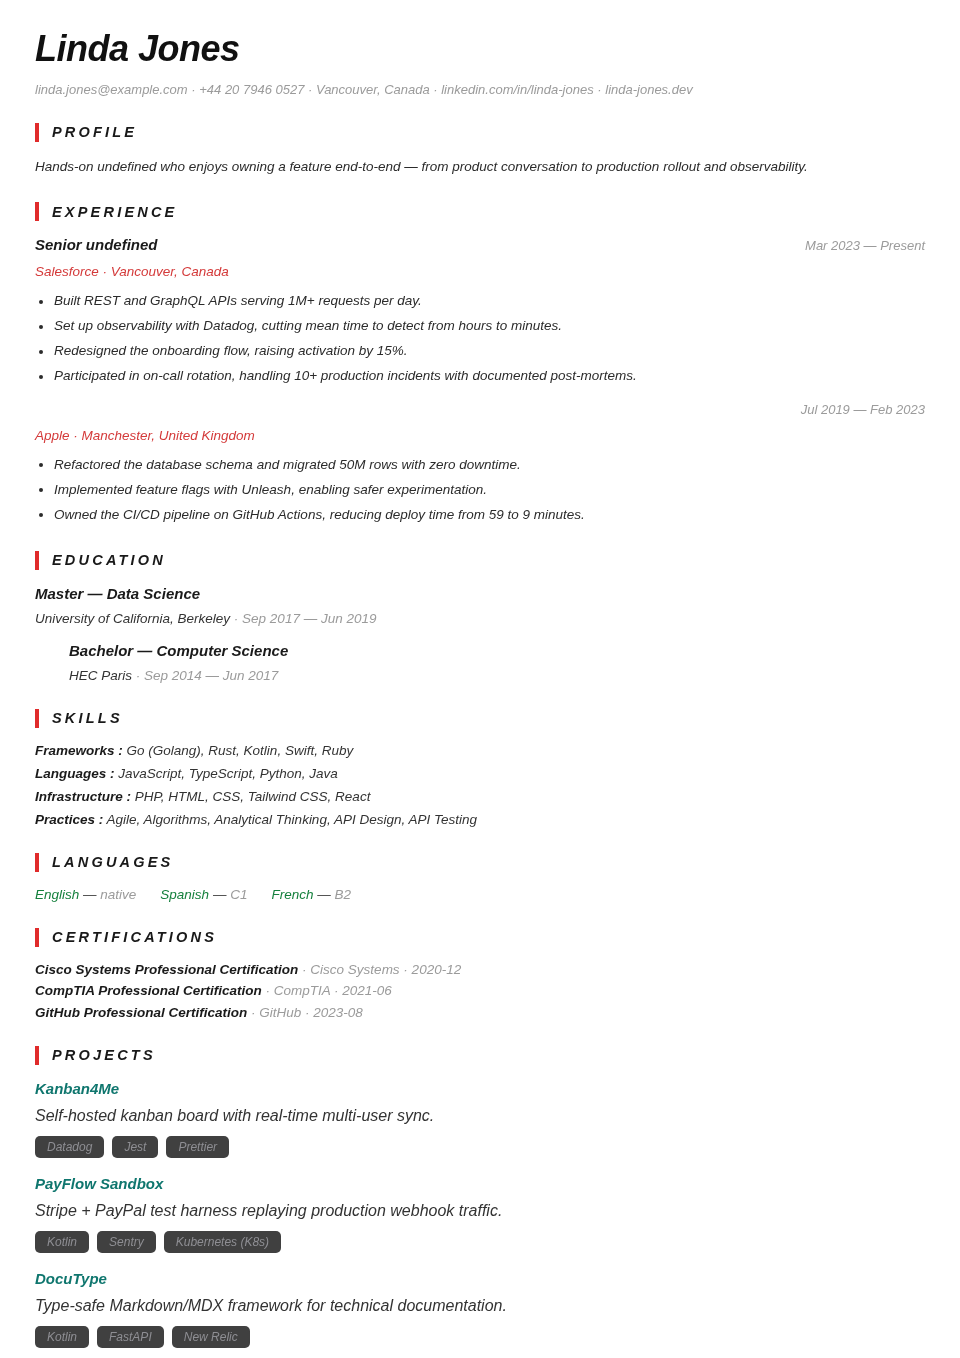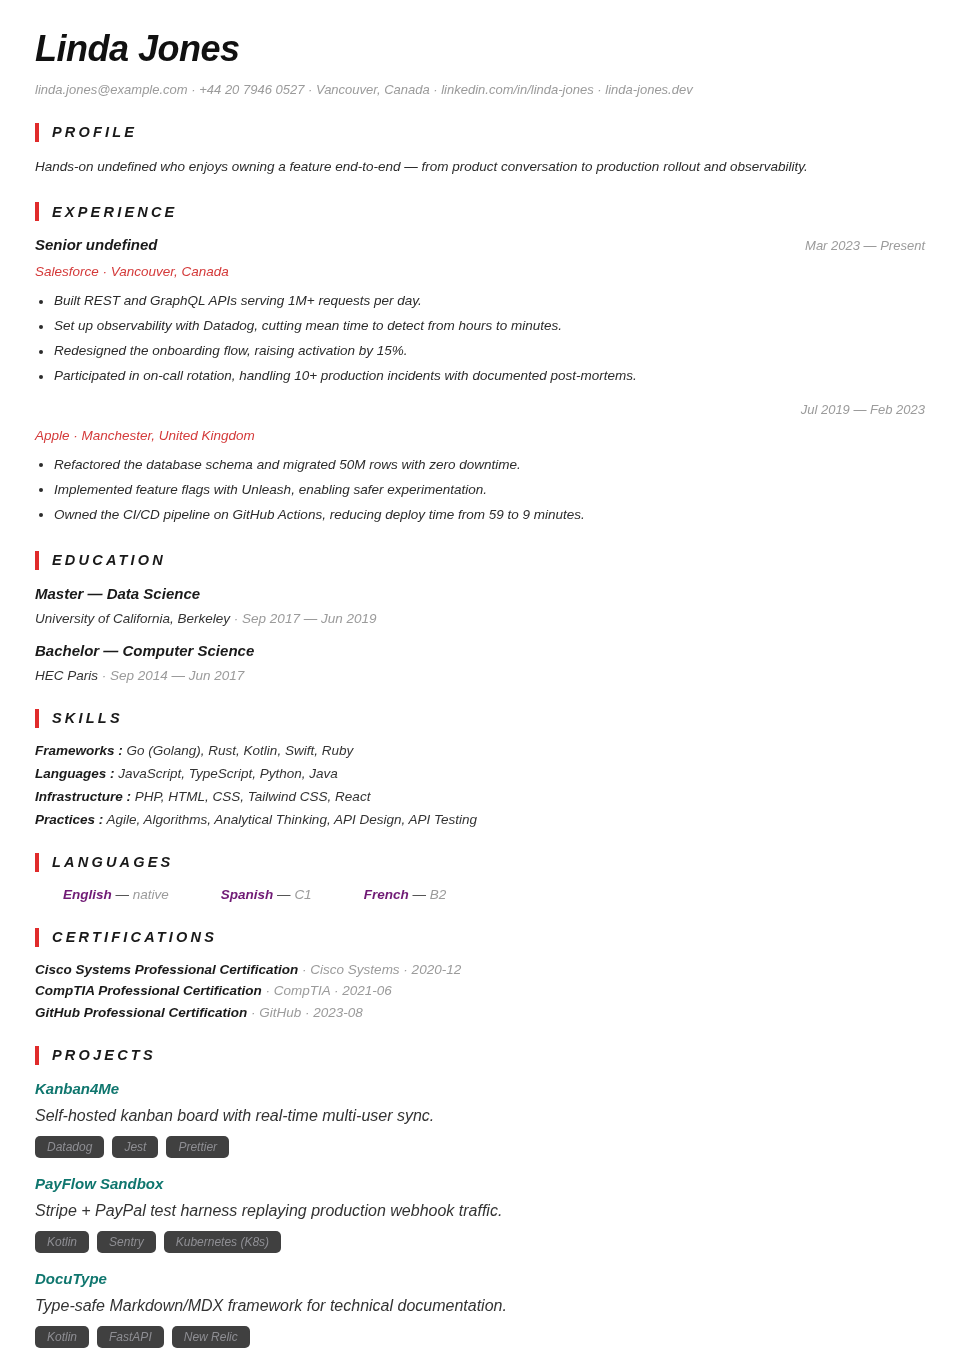--- a/index.html
+++ b/index.html
@@ -80,34 +80,34 @@
     left: 4px;
     top: 7.5px;
     width: 4px;
     height: 4px;
     border-radius: 50%;
     background: #2b2b2b;
   }
 
   
   .edu { margin-bottom: 16px; }
-  .edu:last-child { margin-bottom: 0; }
+  .edu:last-child { margin-bottom: 0; margin-left: 34px; }
   .edu-degree { font-size: 15px; font-weight: 700; color: #1a1a1a; }
   .edu-line { margin-top: 9px; font-size: 13.5px; }
   .edu-school { color: #333333; }
   .edu-meta { color: #9b9b9b; }
 
   
   .skill-row { font-size: 13.5px; margin-bottom: 8px; color: #333333; }
   .skill-row:last-child { margin-bottom: 0; }
   .skill-label { font-weight: 700; color: #1a1a1a; }
 
   
   .lang-row { display: flex; gap: 24px; font-size: 13.5px; }
-  .lang-name { font-weight: 700; color: #701a75; margin-left: 28px; }
+  .lang-name { font-weight: 400; color: #15803d; }
   .lang-dash { color: #555555; }
   .lang-level { color: #9b9b9b; }
 
   
   .cert { font-size: 13.5px; margin-bottom: 6.5px; }
   .cert:last-child { margin-bottom: 0; }
   .cert-name { font-weight: 700; color: #1a1a1a; }
   .cert-meta { color: #9b9b9b; }
 
   

